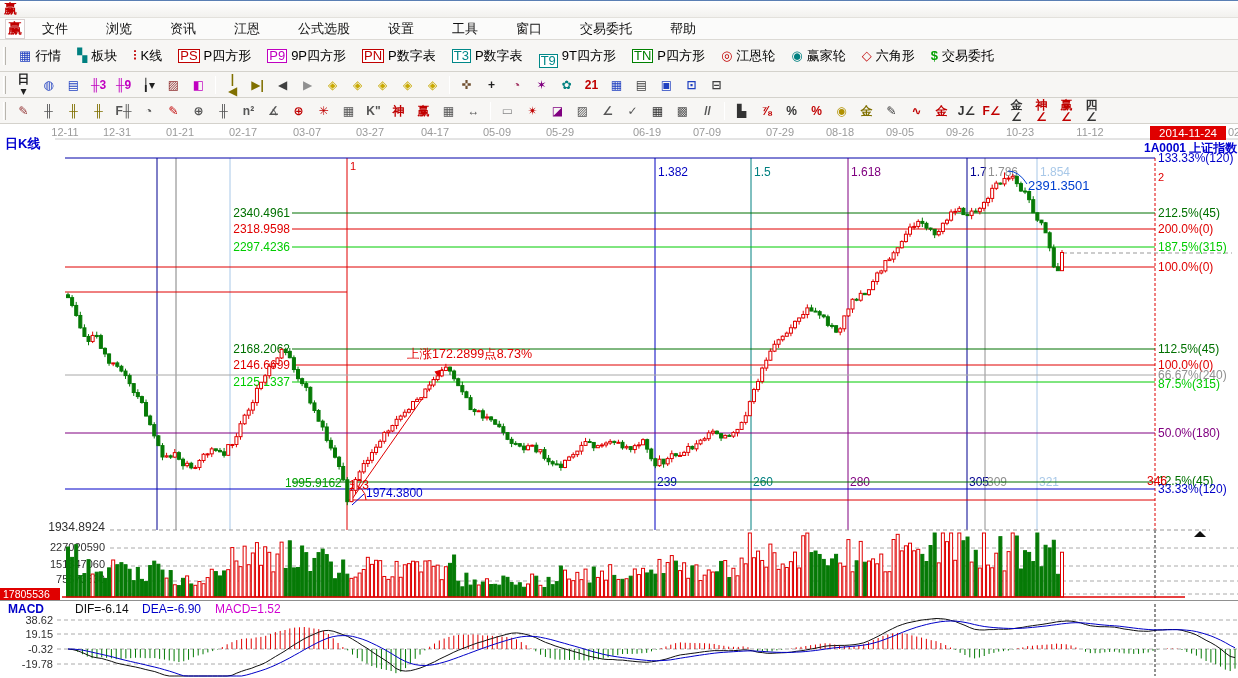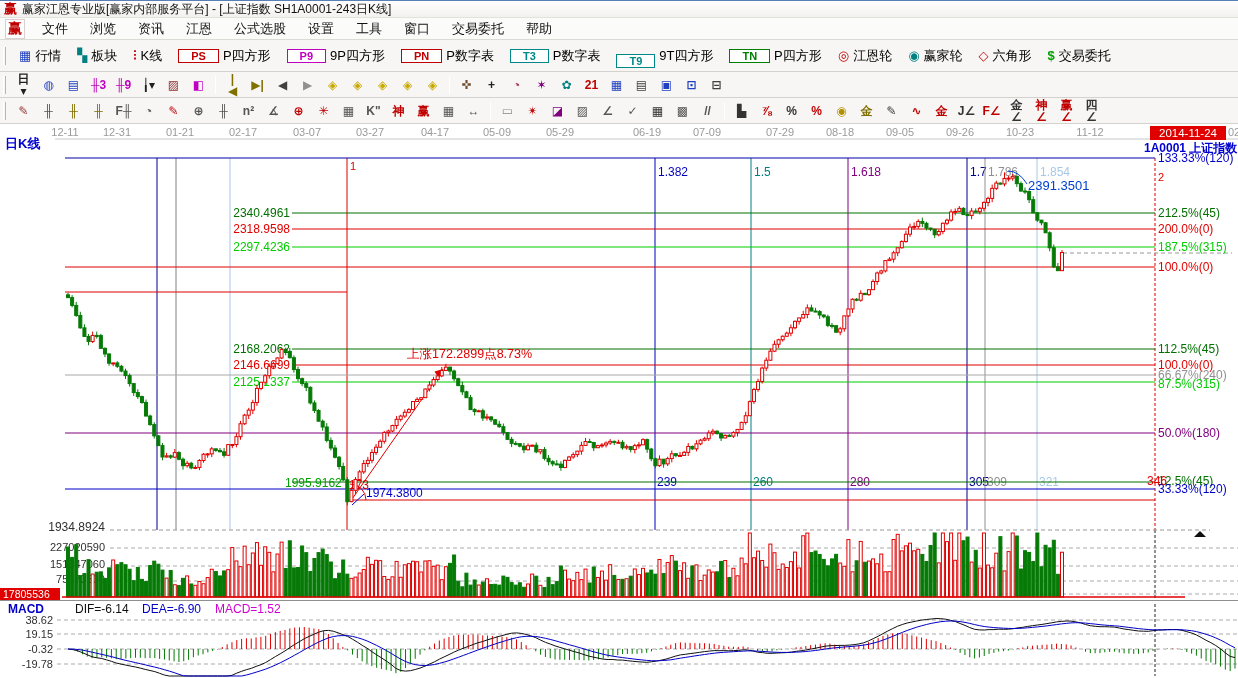--- a/index.html
+++ b/index.html
@@ -10,41 +10,40 @@
             border-bottom:1px solid #e3e1dc;display:flex;align-items:center;font-size:12px;color:#111;}
   .app-logo{color:#c00000;font-weight:bold;font-size:13px;margin:0 5px 0 4px;}
   .menubar{height:22px;background:#fbfbfa;border-bottom:1px solid #dcdad5;display:flex;align-items:center;font-size:13px;color:#111;}
   .menu-logo{color:#c00000;font-weight:bold;font-size:14px;margin:0 6px 0 5px;border:1px solid #d8d0d0;padding:0 2px;background:#fff;}
   .menu-item{padding:2px 11px;cursor:default;}
   .toolbar{display:flex;align-items:center;background:#f7f6f4;border-bottom:1px solid #d4d2cc;}
   .tb1{height:32px;font-size:13px;color:#111;}
   .tb2,.tb3{height:26px;}
   .grip{width:3px;height:18px;border-left:1px solid #fff;border-right:1px solid #b8b5ae;margin:0 5px 0 3px;}
   .tb-item{display:flex;align-items:center;gap:4px;margin:0 6px;background:none;border:none;font-size:13px;cursor:default;padding:2px 2px;font-family:inherit;}
-  .tb-badge{min-width:15px;height:14px;border:1px solid;font-size:11px;font-weight:bold;
-            display:inline-flex;align-items:center;justify-content:center;padding:0 12px;background:#fff;}
+  .tb-badge{min-width:15px;height:14px;border:1px solid;font-size:13px;font-weight:normal;
+            display:inline-flex;align-items:center;justify-content:center;padding:0 1px;background:#fff;}
   .tb-ico{font-size:13px;font-weight:bold;line-height:1;}
   .icon-btn{width:23px;height:21px;display:inline-flex;align-items:center;justify-content:center;
             font-size:12px;font-weight:bold;margin:0 1px;background:none;border:1px solid transparent;cursor:default;
             font-family:inherit;line-height:1;}
   .sep{width:1px;height:18px;background:#b8b5ae;border-right:1px solid #fff;margin:0 4px;}
   .chart-wrap{height:554px;background:#fff;position:relative;}
   svg text{font-family:"Liberation Sans","DejaVu Sans",sans-serif;}
 </style>
 </head>
 <body>
 
 <div class="titlebar">
   <span class="app-logo">赢</span>
-  <span>赢家江恩专业版[赢家内部服务平台] - [上证指数  SH1A0001-243日K线]</span>
 </div>
 
 <div class="menubar">
   <span class="menu-logo">赢</span>
-  <span id="menu-items" style="display:flex;">
+  <span id="menu-items" style="display:flex;gap:16px;">
       <span class="menu-item">文件</span>
       <span class="menu-item">浏览</span>
       <span class="menu-item">资讯</span>
       <span class="menu-item">江恩</span>
       <span class="menu-item">公式选股</span>
       <span class="menu-item">设置</span>
       <span class="menu-item">工具</span>
       <span class="menu-item">窗口</span>
       <span class="menu-item">交易委托</span>
       <span class="menu-item">帮助</span>

